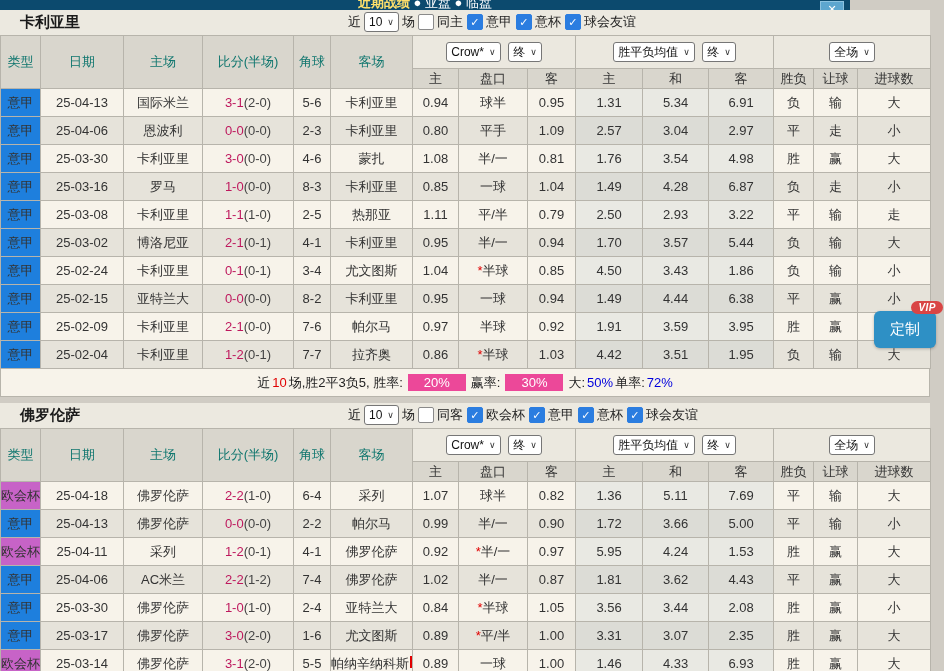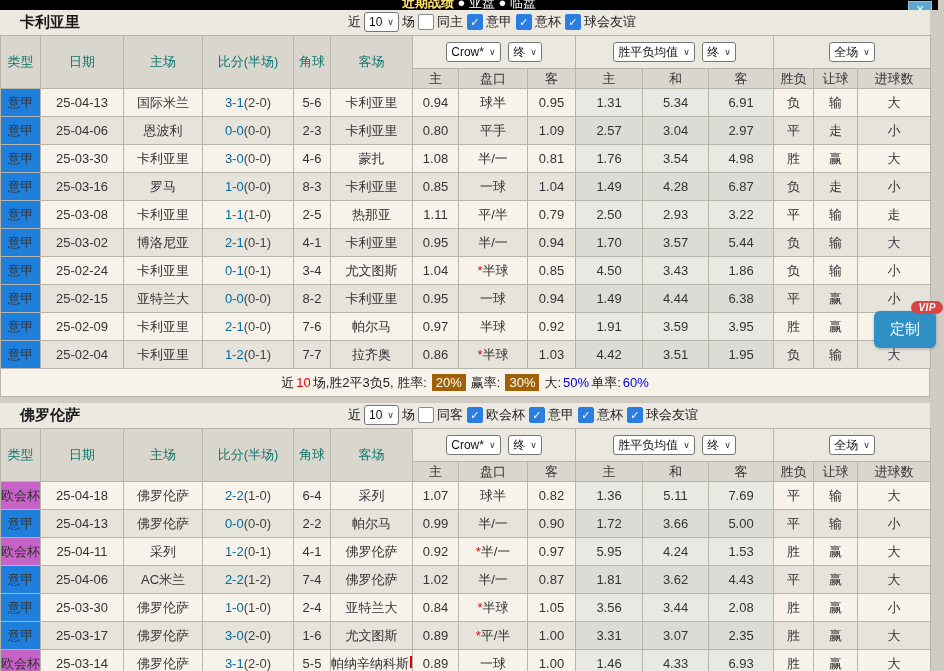--- a/index.html
+++ b/index.html
@@ -2,21 +2,21 @@
 <html><head>
 <meta charset="utf-8">
 <style>
   html,body{margin:0;padding:0}
   body{
     width:944px;height:671px;overflow:hidden;position:relative;
     background:#d0ccc4;font-family:"Liberation Sans","DejaVu Sans",sans-serif;
     -webkit-font-smoothing:antialiased;
   }
   
-  .topbar{position:absolute;top:0;left:0;width:938px;height:10px;background:#000000;overflow:hidden;z-index:5}
+  .topbar{position:absolute;top:0;left:0;width:850px;height:10px;background:#0c4a6e;overflow:hidden;z-index:5}
   .topbar-title{position:absolute;left:50%;top:-6px;transform:translateX(-50%);font-size:13px;white-space:nowrap}
   .title-hl{color:#ffe06a;font-weight:bold}
   .title-rest{color:#ffffff}
   .close-btn{position:absolute;right:6px;top:1px;width:24px;height:16px;background:#5da6cf;border:1px solid #8cc2e0;
     color:#fff;font-size:11px;line-height:13px;text-align:center;padding:0;cursor:pointer}
   
   .content{position:absolute;top:10px;left:0;width:930px;background:#ece9e0}
   .section-head{position:relative;height:25px;background:#ece9e0}
   .team-title{position:absolute;left:20px;top:3px;font-size:15px;font-weight:bold;color:#1a1a1a}
   .filters{position:absolute;left:348px;top:2px;display:flex;align-items:center;font-size:13px;color:#222;white-space:nowrap}
@@ -39,34 +39,34 @@
   .grp .sel{margin:6px 2px}
   td{height:27px}
   tr.row-odd td{background:#f7f3ea}
   tr.row-even td{background:#e6e3da}
   td.avg{background:rgba(185,192,198,0.22) !important;background-blend-mode:multiply}
   tr.row-odd td.avg{background:#e9e9e3 !important}
   tr.row-even td.avg{background:#dcdcd6 !important}
   td.lg{color:#fff;font-size:13px}
   td.lg-blue{background:#1e7fdd !important}
   td.lg-purple{background:#c763c7 !important}
-  .fs{color:#0369a1}
+  .fs{color:#be185d}
   .hs{color:#444}
   .team{color:#008000}
   .star{color:#e00000}
   .c-red{color:#d10000}
   .c-green{color:#007700}
   .c-blue{color:#0000cc}
   .sup{display:inline-block;background:#e00000;color:#fff;font-size:10px;line-height:12px;padding:0 2px;vertical-align:3px;margin-left:1px}
   
   .summary{height:27px;background:#f7f3ea;border:1px solid #b7b4ab;border-top:none;display:flex;align-items:center;
     justify-content:center;font-size:13px;color:#222;gap:2px}
   .summary .red{color:#e00000}
   .summary .blue{color:#0000dd}
-  .badge{background:#a16207;color:#fff;padding:1px 4px;margin:0 3px}
+  .badge{background:#ec4899;color:#fff;padding:1px 16px;margin:0 3px}
   .gap{height:6px;background:#d0ccc4}
   
   .vip-btn{position:absolute;left:874px;top:311px;width:62px;height:37px;background:#2e90c5;border-radius:6px;
     color:#fff;font-size:15px;display:flex;align-items:center;justify-content:center;cursor:pointer;z-index:10;box-shadow:0 1px 3px rgba(0,0,0,.25)}
   .vip-pill{position:absolute;top:-10px;right:-7px;background:#d94545;color:#fff;font-size:10px;font-weight:bold;
     font-style:italic;padding:1px 7px;border-radius:9px;letter-spacing:.5px}
 </style>
 </head>
 <body>
 
@@ -339,21 +339,21 @@
   <div class="summary">
     <span>近</span>
       <span class="red">10</span>
       <span>场,胜2平3负5, 胜率:</span>
     <span class="badge">20%</span>
     <span>赢率:</span>
     <span class="badge">30%</span>
     <span>大:</span>
       <span class="blue">50%</span>
     <span>单率:</span>
-      <span class="blue">60%</span>
+      <span class="blue">72%</span>
   </div>
 
   <div class="gap"></div>
 
   <div class="section-head">
     <span class="team-title">佛罗伦萨</span>
     <div class="filters">
       <span>近</span>
       <span class="sel">
           <span>10</span>

